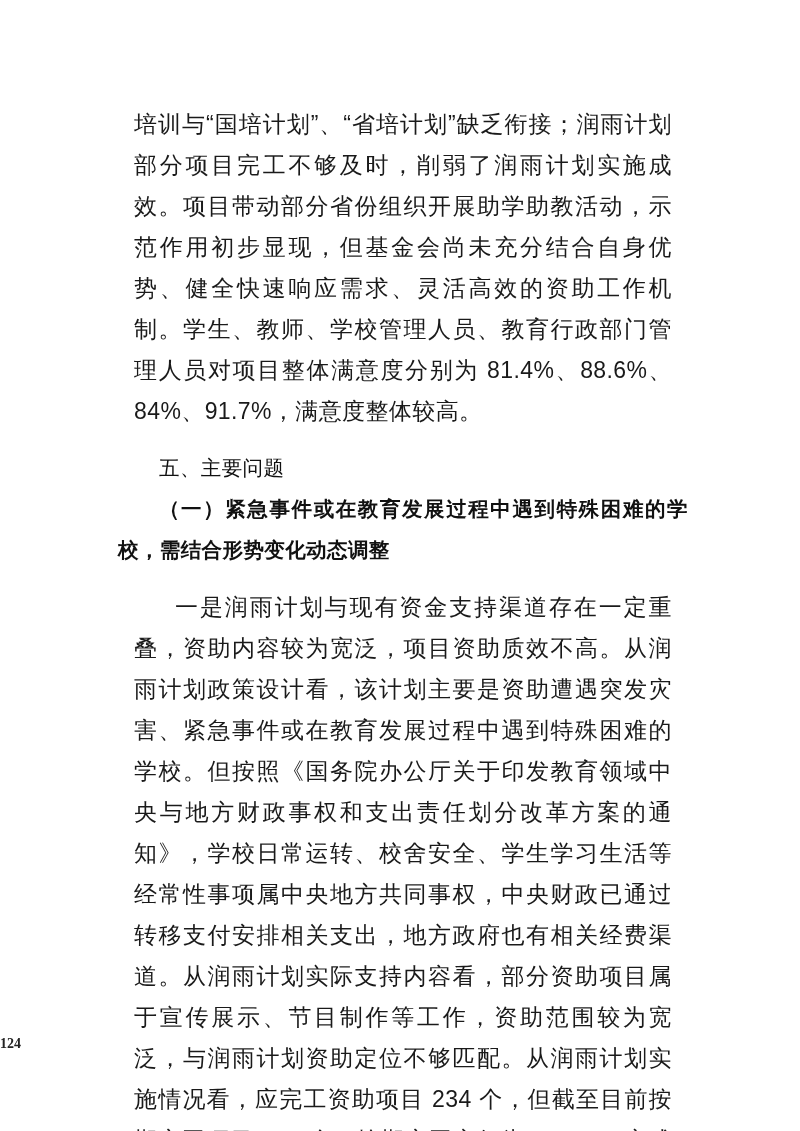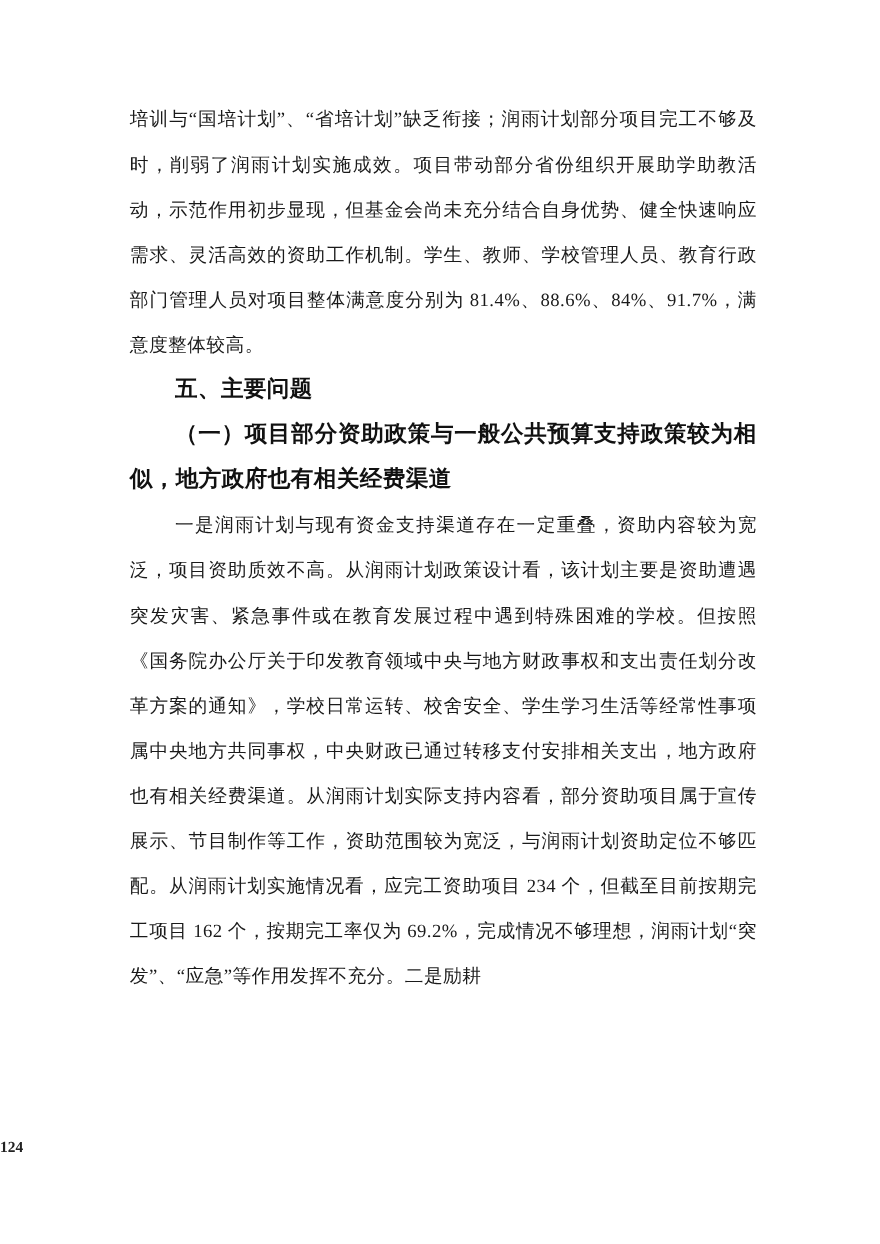--- a/index.html
+++ b/index.html
@@ -16,35 +16,35 @@
     box-sizing: border-box;
     overflow: hidden;
   }
   .content {
     position: absolute;
     left: 118px;
     top: 88px;
     width: 570px;
   }
   .para {
-    font-family: Liberation Serif, serif;
-    font-size: 17px;
+    font-family: Liberation Sans, sans-serif;
+    font-size: 23px;
     line-height: 41px;
     color: #1a1a1a;
     text-align: justify;
     text-justify: inter-ideograph;
-    margin: 0;
+    margin: 16px;
     letter-spacing: 0.4px;
   }
   .para.indent {
     text-indent: 41px;
   }
   .heading {
     font-family: "Liberation Serif", "DejaVu Serif", serif;
-    font-weight: bold;
+    font-weight: normal;
     font-size: 20.5px;
     line-height: 41px;
     color: #111111;
     margin: 0;
     text-indent: 41px;
     letter-spacing: 0.4px;
   }
   .subheading {
     font-family: "Liberation Serif", "DejaVu Serif", serif;
     font-weight: bold;
@@ -68,17 +68,17 @@
     color: #222222;
   }
 </style>
 </head>
 <body>
 
 <div class="page">
   <div class="content">
     <p class="para">培训与“国培计划”、“省培计划”缺乏衔接；润雨计划部分项目完工不够及时，削弱了润雨计划实施成效。项目带动部分省份组织开展助学助教活动，示范作用初步显现，但基金会尚未充分结合自身优势、健全快速响应需求、灵活高效的资助工作机制。学生、教师、学校管理人员、教育行政部门管理人员对项目整体满意度分别为 81.4%、88.6%、84%、91.7%，满意度整体较高。</p>
     <p class="heading">五、主要问题</p>
-    <p class="subheading">（一）项目部分资助政策与一般公共预算支持政策较为相似，地方政府也有相关经费渠道</p>
+    <p class="subheading">（一）紧急事件或在教育发展过程中遇到特殊困难的学校，需结合形势变化动态调整</p>
     <p class="para indent">一是润雨计划与现有资金支持渠道存在一定重叠，资助内容较为宽泛，项目资助质效不高。从润雨计划政策设计看，该计划主要是资助遭遇突发灾害、紧急事件或在教育发展过程中遇到特殊困难的学校。但按照《国务院办公厅关于印发教育领域中央与地方财政事权和支出责任划分改革方案的通知》，学校日常运转、校舍安全、学生学习生活等经常性事项属中央地方共同事权，中央财政已通过转移支付安排相关支出，地方政府也有相关经费渠道。从润雨计划实际支持内容看，部分资助项目属于宣传展示、节目制作等工作，资助范围较为宽泛，与润雨计划资助定位不够匹配。从润雨计划实施情况看，应完工资助项目 234 个，但截至目前按期完工项目 162 个，按期完工率仅为 69.2%，完成情况不够理想，润雨计划“突发”、“应急”等作用发挥不充分。二是励耕</p>
   </div>
   <div class="page-number">124</div>
 </div>
 
 </body></html>

